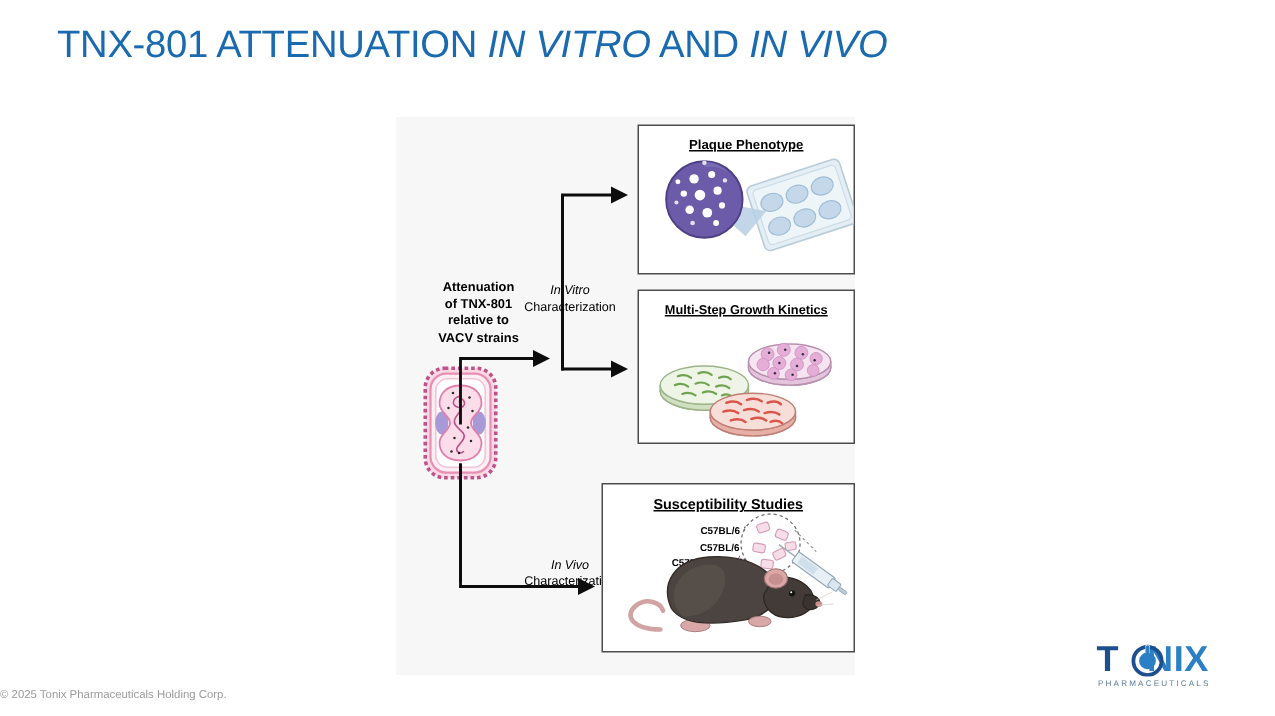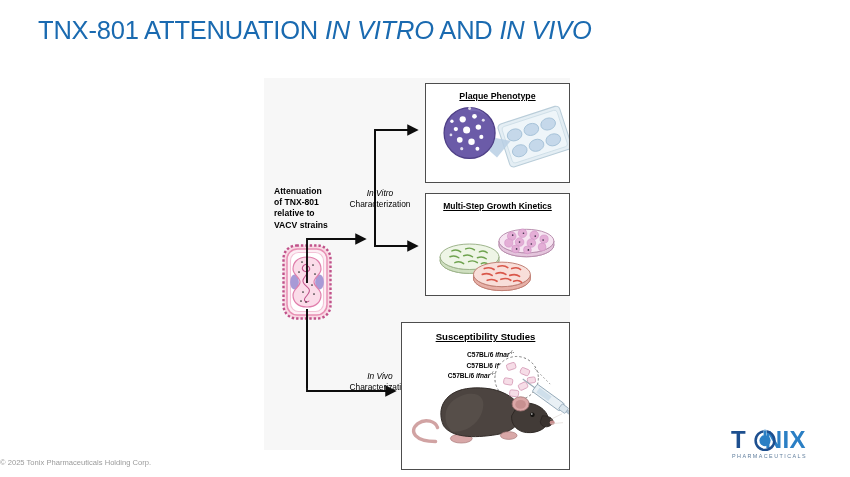--- a/index.html
+++ b/index.html
@@ -29,20 +29,21 @@
     left:264px; top:78px;
     width:306px; height:372px;
     background:#f7f7f7;
   }
 
   
   #source-label {
     position:absolute;
     left:10px; top:108px;
     width:90px;
+    text-align:center;
     font-size:8.6px;
     font-weight:bold;
     color:#000;
     line-height:11.2px;
     white-space:pre-line;
   }
 
   
   #virion {
     position:absolute;
@@ -72,21 +73,21 @@
 
   
   .panel {
     position:absolute;
     background:#ffffff;
     border:1.3px solid #4d4d4d;
     box-sizing:border-box;
   }
   #panel-plaque  { left:161px; top:5px;   width:145px; height:100px; }
   #panel-kinetics{ left:161px; top:115px; width:145px; height:103px; }
-  #panel-suscept { left:137px; top:244px; width:169px; height:148px; }
+  #panel-suscept { left:137px; top:244px; width:169px; height:113px; }
 
   .panel-title {
     position:absolute;
     left:0; right:0; top:7px;
     text-align:center;
     font-size:8.8px;
     font-weight:bold;
     color:#000;
     text-decoration:underline;
   }

